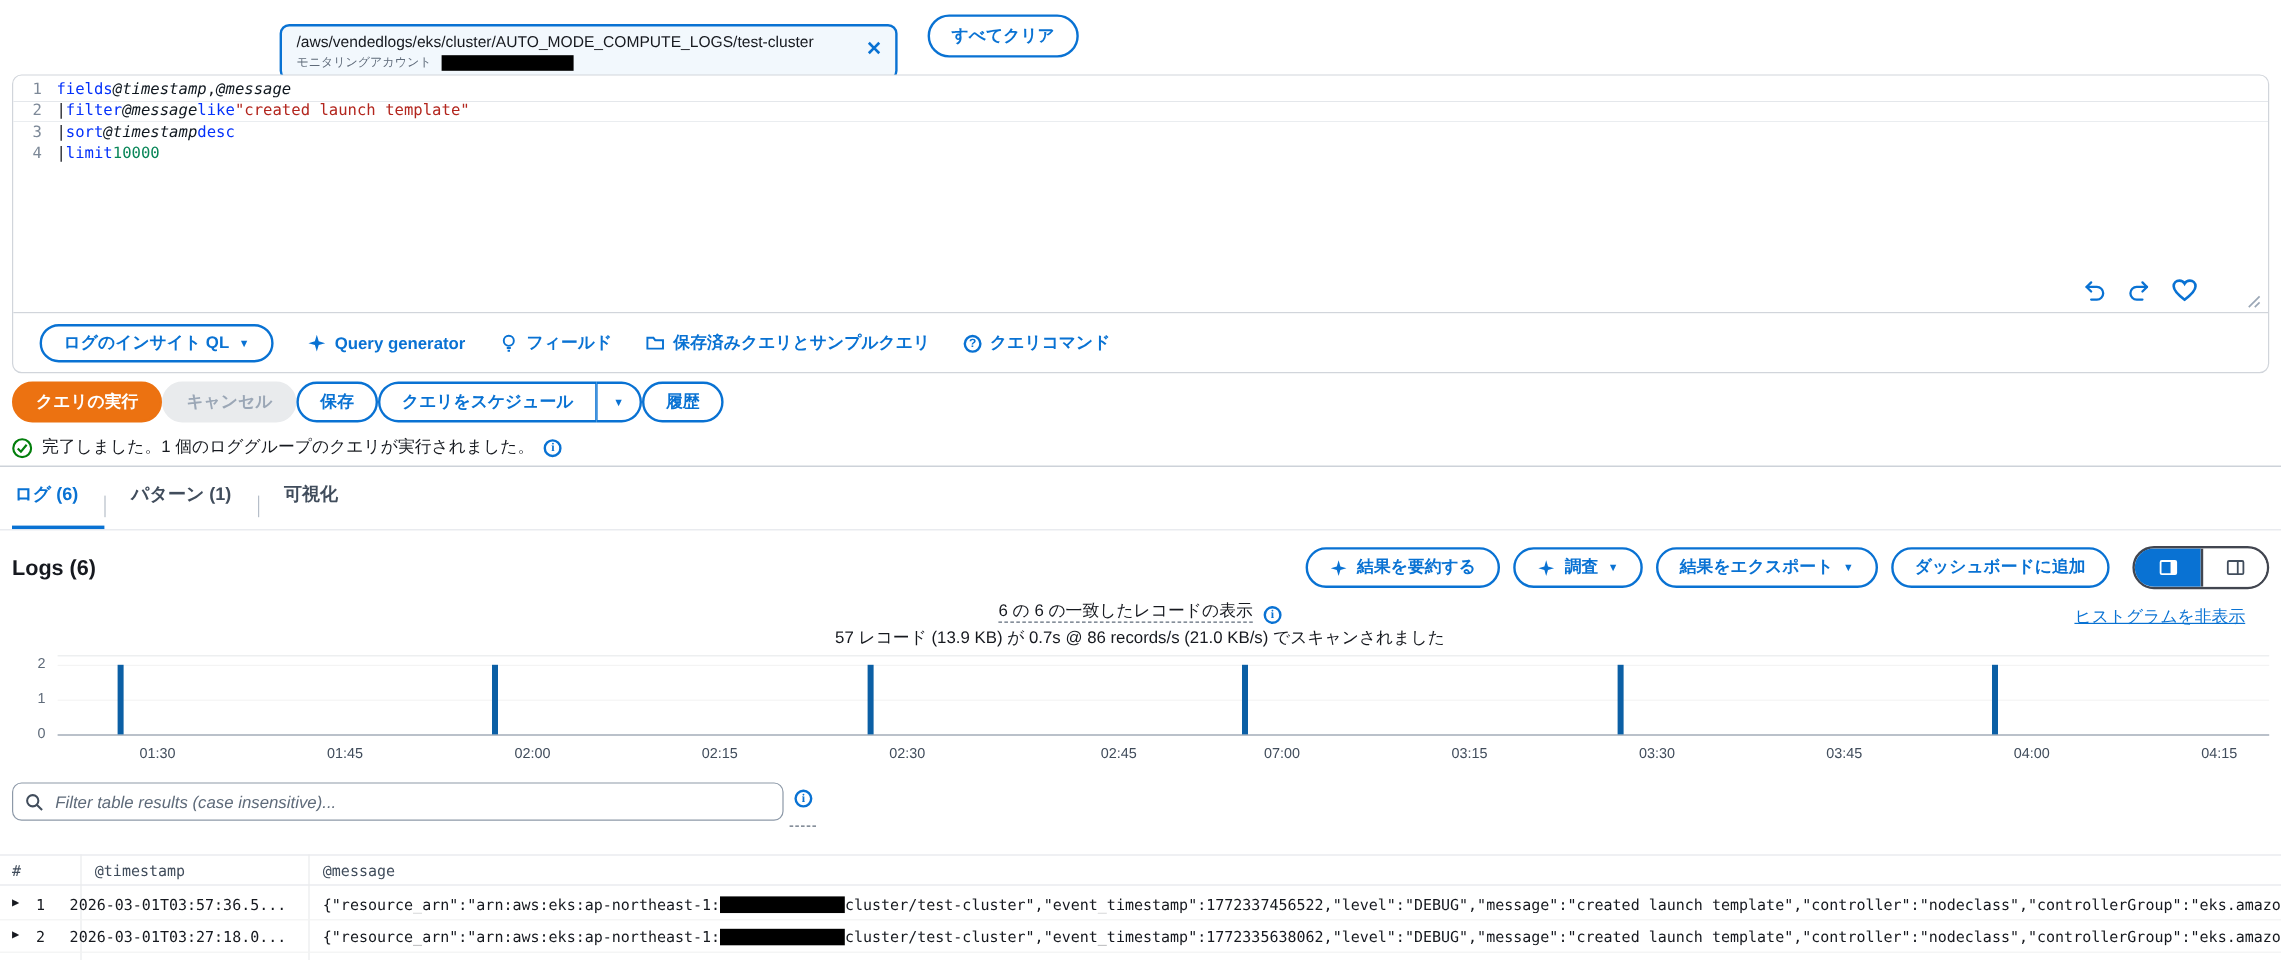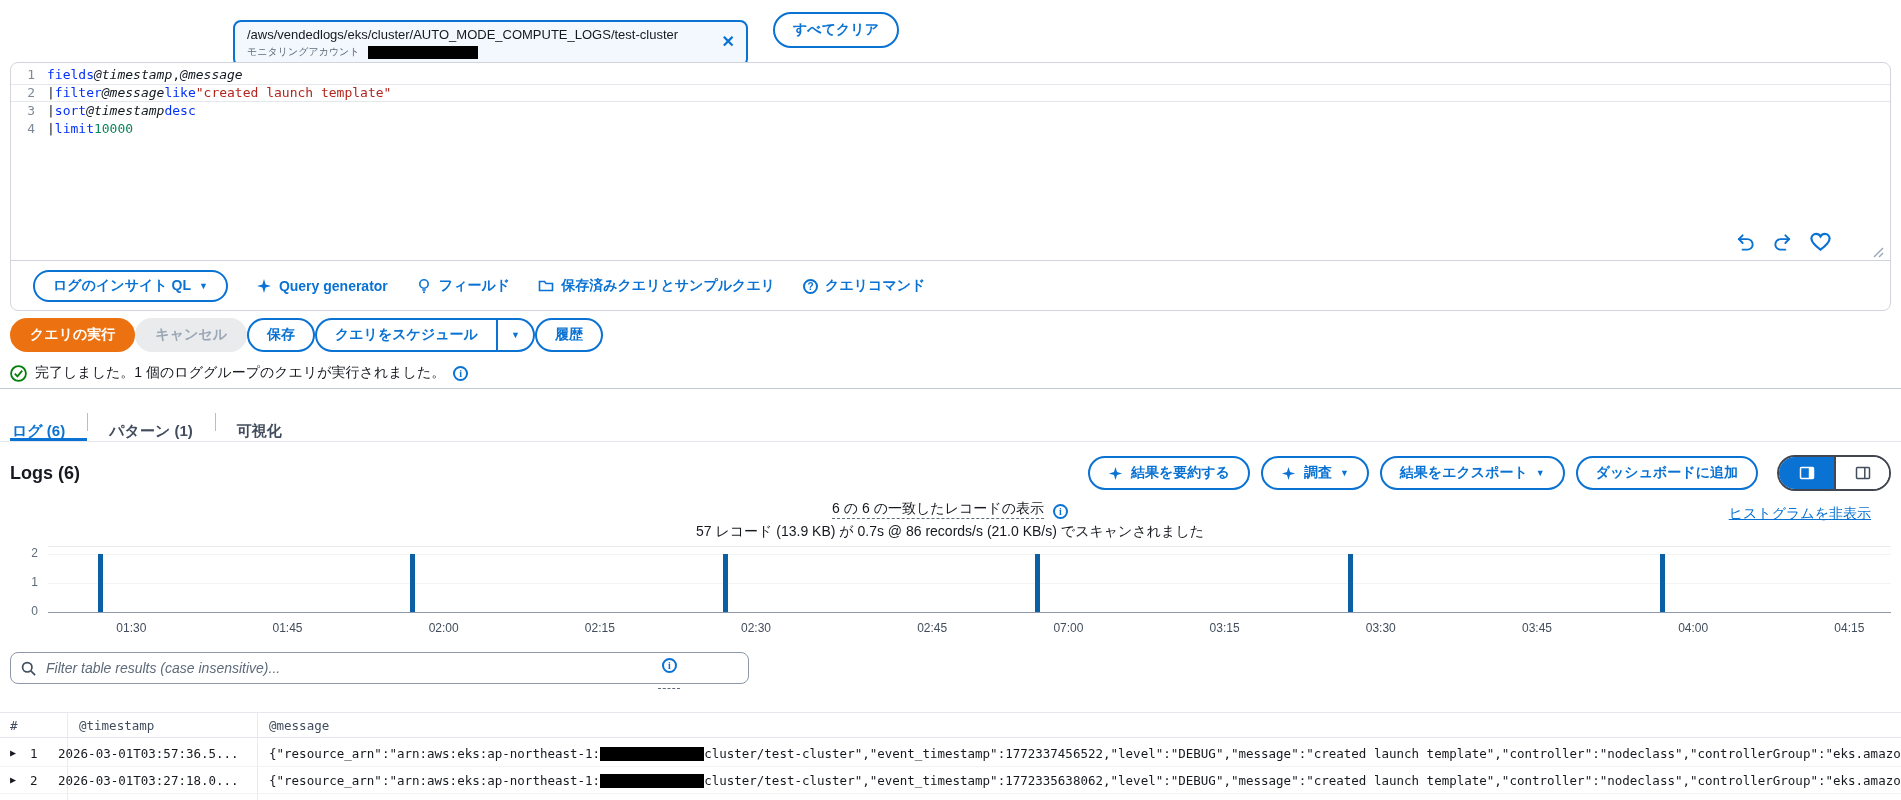--- a/index.html
+++ b/index.html
@@ -77,21 +77,21 @@
   }
 
   
   .status { position:absolute; left:10px; top:364px; display:flex; align-items:center; gap:8px; font-size:14px;text-align:center; }
 
   .hr { position:absolute; left:0; width:1901px; height:1px; background:#c1c8d0; }
   .hr-light { background:#e4e7eb; }
 
   
   .tabs { position:absolute; left:10px; top:403px; height:38px; display:flex; }
-  .tab { position:relative; display:flex; align-items:flex-end; padding:0 22px;
+  .tab { position:relative; display:flex; align-items:flex-start; padding:0 22px;
     font-size:15px; font-weight:700; color:#414d5c; cursor:pointer; }
   .tab:first-child { padding-left:2px; }
   .tab.active { color:#0972d3; }
   .tab.active::after { content:""; position:absolute; left:0; right:0; bottom:0; height:3px; background:#0972d3; }
   .tab + .tab::before { content:""; position:absolute; left:0; top:10px; height:18px; width:1px; background:#b6bec9; }
 
   
   .results-head { position:absolute; left:10px; top:454px; width:1881px; height:38px;
     display:flex; align-items:center; gap:11px; }
   .results-title { font-size:18px; font-weight:700; margin-right:auto; }
@@ -116,21 +116,21 @@
 
   
   .chart { position:absolute; left:0; top:540px; width:1901px; height:110px; }
   .gridline { position:absolute; left:48px; width:1843px; height:1px; }
   .ylabel { position:absolute; left:0; width:38px; text-align:right; font-size:12px; color:#5f6b7a; }
   .bar { position:absolute; width:5px; }
   .xtick { position:absolute; width:70px; text-align:center; font-size:12px; color:#414d5c; top:81px; }
 
   
   .filter-box {
-    position:absolute; left:10px; top:652px; width:739px; height:32px;
+    position:absolute; left:10px; top:652px; width:643px; height:32px;
     border:1px solid #8d99a8; border-radius:8px; display:flex; align-items:center;
     padding:0 10px; gap:8px; background:#fff;
   }
   .filter-box input {
     border:none; outline:none; flex:1; font-size:14px; font-style:italic; color:#16191f;
     font-family:"Liberation Sans", sans-serif; background:transparent;
   }
   .filter-box input::placeholder { color:#5f6b7a; font-style:italic; }
   .filter-info { position:absolute; left:662px; top:658px; }
   .filter-info-dash { position:absolute; left:658px; top:688px; width:22px; border-bottom:1px dashed #5f6b7a; }

